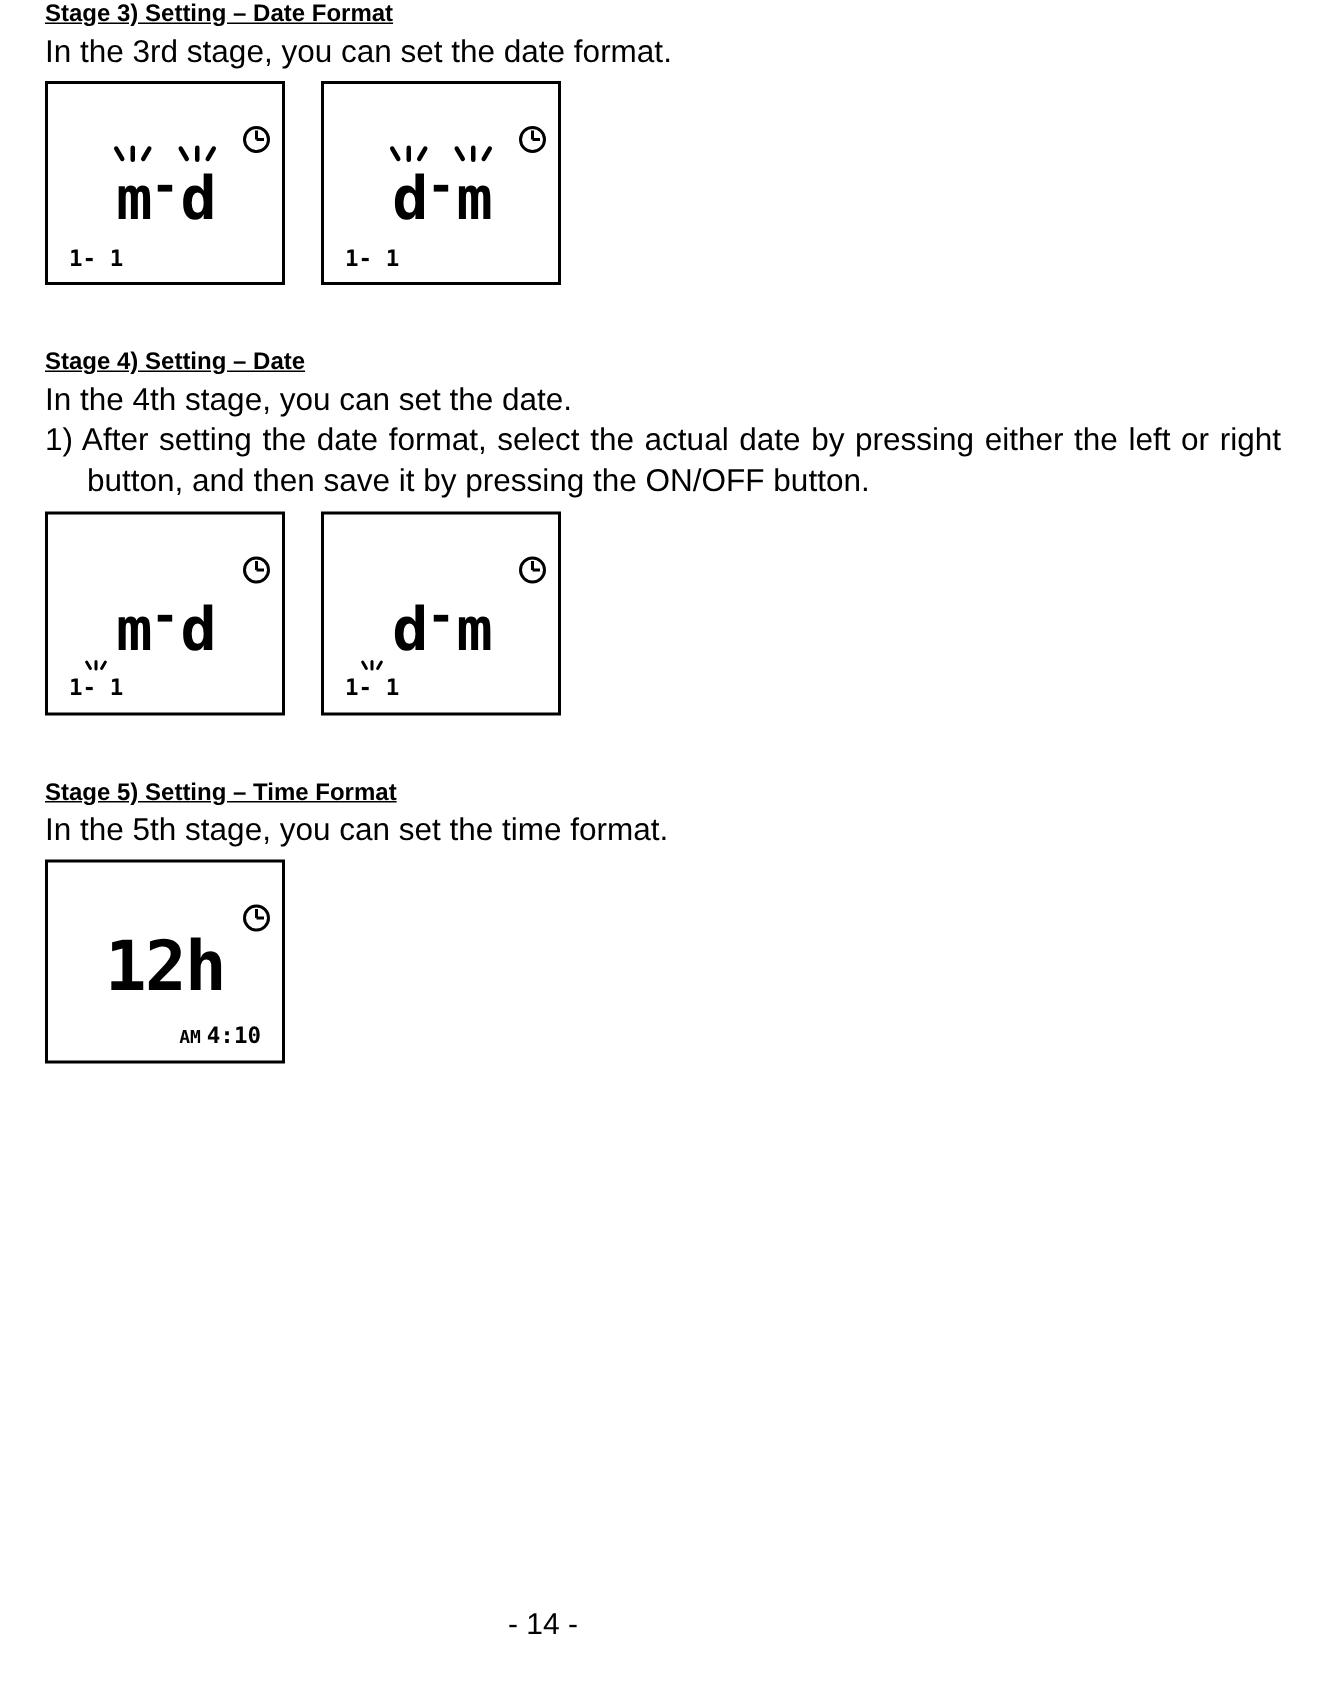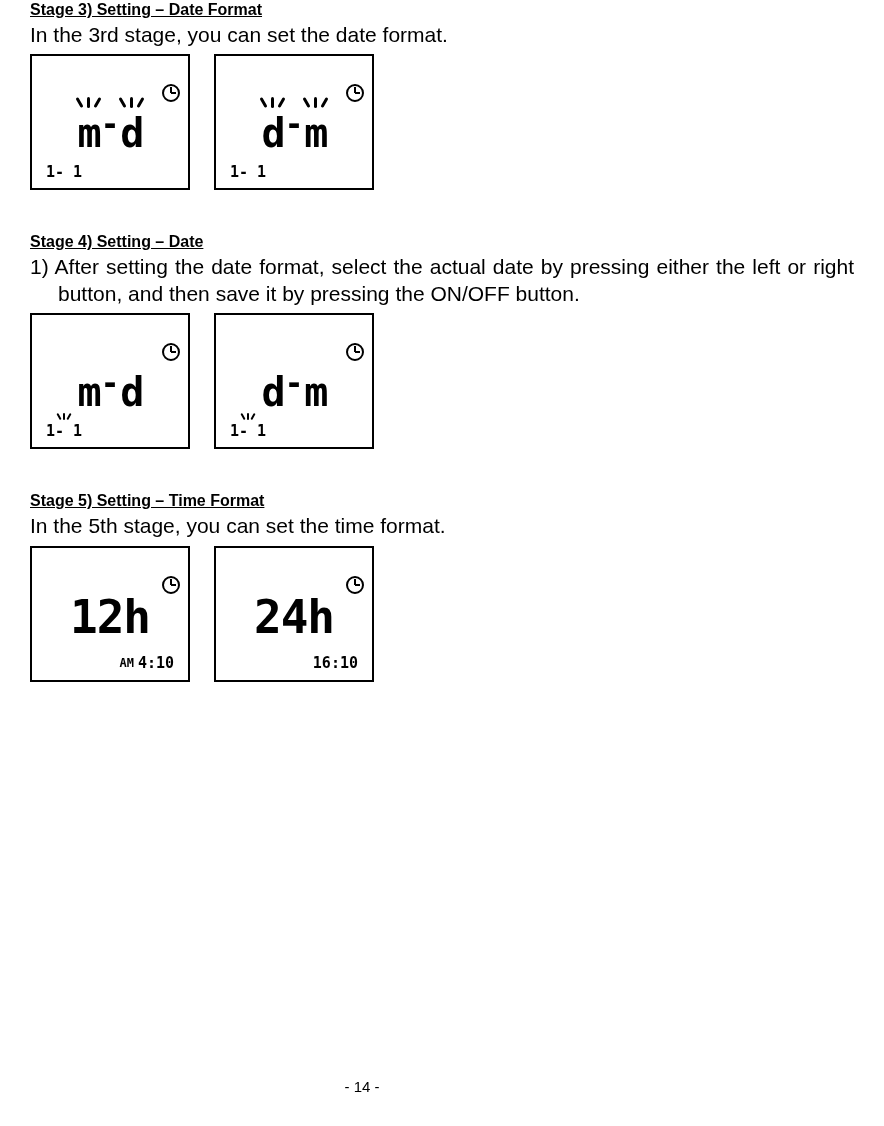--- a/index.html
+++ b/index.html
@@ -145,21 +145,21 @@
       font-weight: 900;
       font-size: 12px;
       line-height: 0.9;
     }
     .page-num {
       position: absolute;
       bottom: 30px;
       left: 0;
       width: 724px;
       text-align: center;
-      font-size: 15px;
+      font-size: 20px;
     }
     .hour-body {
       font-family: monospace;
       font-weight: 900;
       font-size: 46px;
       line-height: 1;
       letter-spacing: -1px;
       text-align: center;
     }
   </style>
@@ -218,20 +218,21 @@
       </div>
       <div class="lcd-sub left">
         <span class="seg-small">1- 1</span>
       </div>
     </div>
   </div>
 </div>
 
 <div class="section">
   <div class="heading">Stage 4) Setting – Date</div>
+  <div class="intro">In the 4th stage, you can set the date.</div>
   <div class="list-item">1) After setting the date format, select the actual date by pressing either the left or right button, and then save it by pressing the ON/OFF button.</div>
   <div class="lcd-row">
     <div class="lcd">
       <span class="clock-icon"></span>
       <div class="lcd-main">
         <div class="seg-letter">
           <div style="height:14px"></div>
           <div class="seg-body">m</div>
         </div>
         <div class="dash">-</div>
@@ -285,25 +286,16 @@
     <div class="lcd">
       <span class="clock-icon"></span>
       <div class="lcd-main">
         <div class="hour-body">12h</div>
       </div>
       <div class="lcd-sub right">
         <div class="ampm">AM</div>
         <span class="seg-small">4:10</span>
       </div>
     </div>
-    <div class="lcd">
-      <span class="clock-icon"></span>
-      <div class="lcd-main">
-        <div class="hour-body">24h</div>
-      </div>
-      <div class="lcd-sub right">
-        <span class="seg-small">16:10</span>
-      </div>
-    </div>
   </div>
 </div>
 
 <div class="page-num">- 14 -</div>
 
 </body></html>

